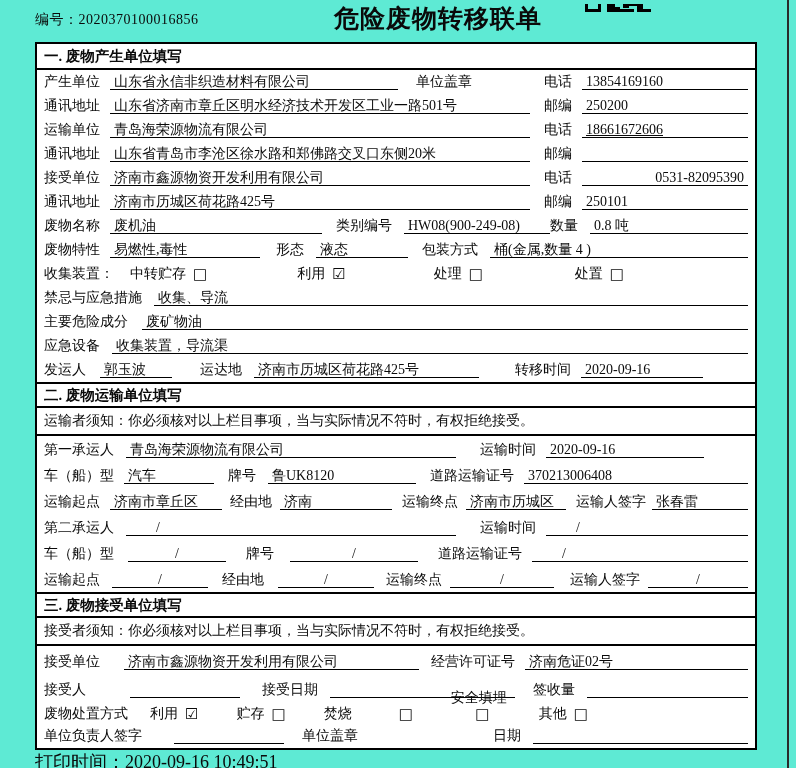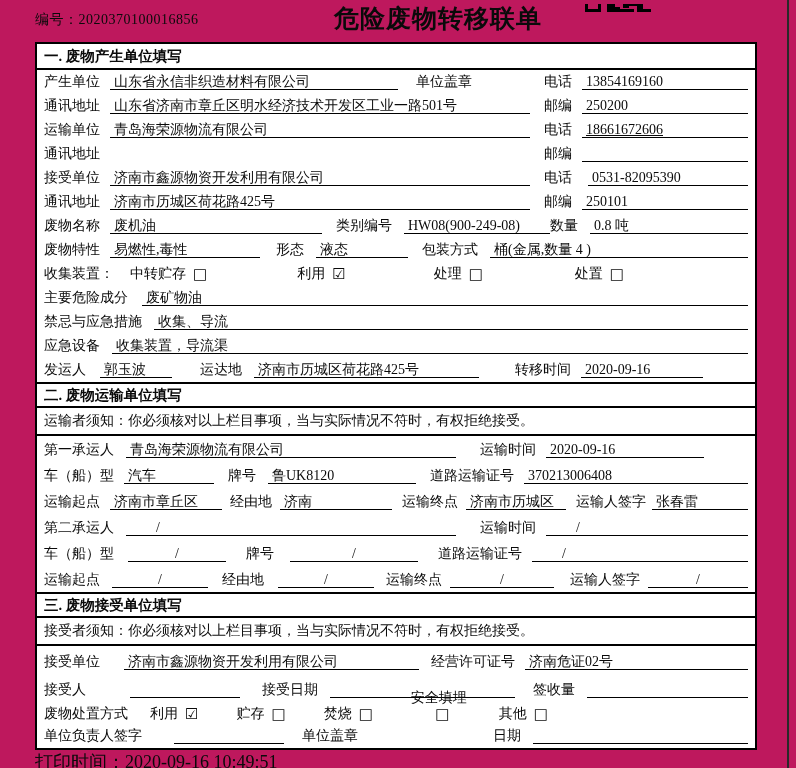--- a/index.html
+++ b/index.html
@@ -1,18 +1,18 @@
 <!DOCTYPE html>
 <html><head>
 <meta charset="utf-8">
 <style>
   * { margin:0; padding:0; box-sizing:border-box; }
   html,body { width:796px; height:768px; background:#ffffff; overflow:hidden; }
   body { font-family:"Liberation Serif","DejaVu Serif",serif; color:#0a0a0a; font-size:14px; }
-  .page { position:relative; width:796px; height:768px; background:#be185d; }
+  .page { position:relative; width:796px; height:768px; background:#5eead4; }
 
   
   .serial { position:absolute; left:35px; top:11px; font-size:14px; letter-spacing:0.5px; }
   .title { position:absolute; left:0; top:2px; width:796px; text-align:center;
            transform:translateX(40px); font-size:25px; font-weight:bold; letter-spacing:1px; }
   .qr-frag { position:absolute; left:585px; top:0; }
   .page-edge { position:absolute; left:787px; top:0; width:2px; height:768px; background:#2a2a2a; }
 
   
   .form { position:absolute; left:35px; top:42px; width:722px; border:2px solid #000; background:#fff; }
@@ -85,32 +85,33 @@
         <span class="lbl">运输单位</span>
         <span class="val grow" style="margin-left:10px;margin-right:14px;">青岛海荣源物流有限公司</span>
       </div>
       <span class="lbl">电话</span>
       <span class="val grow" style="margin-left:10px;text-decoration:underline;">18661672606</span>
     </div>
 
     <div class="t-row r24">
       <div class="lg">
         <span class="lbl">通讯地址</span>
+        <span class="val grow" style="margin-left:10px;margin-right:14px;">山东省青岛市李沧区徐水路和郑佛路交叉口东侧20米</span>
       </div>
       <span class="lbl">邮编</span>
       <span class="val grow" style="margin-left:10px;"></span>
     </div>
 
     <div class="t-row r24">
       <div class="lg">
         <span class="lbl">接受单位</span>
         <span class="val grow" style="margin-left:10px;margin-right:14px;">济南市鑫源物资开发利用有限公司</span>
       </div>
       <span class="lbl">电话</span>
-      <span class="val grow" style="margin-left:16px;">0531-82095390</span>
+      <span class="val grow" style="margin-left:10px;text-align:right;">0531-82095390</span>
     </div>
 
     <div class="t-row r24">
       <div class="lg">
         <span class="lbl">通讯地址</span>
         <span class="val grow" style="margin-left:10px;margin-right:14px;">济南市历城区荷花路425号</span>
       </div>
       <span class="lbl">邮编</span>
       <span class="val grow" style="margin-left:10px;">250101</span>
     </div>
@@ -147,27 +148,27 @@
           <span>处理</span>
           <span class="box">□</span>
         </span>
       <span class="opt" style="margin-left:92px;">
           <span>处置</span>
           <span class="box">□</span>
         </span>
     </div>
 
     <div class="t-row r24">
+      <span class="lbl">禁忌与应急措施</span>
+      <span class="val grow" style="margin-left:12px;">收集、导流</span>
+    </div>
+
+    <div class="t-row r24">
       <span class="lbl">主要危险成分</span>
       <span class="val grow" style="margin-left:14px;">废矿物油</span>
-    </div>
-
-    <div class="t-row r24">
-      <span class="lbl">禁忌与应急措施</span>
-      <span class="val grow" style="margin-left:12px;">收集、导流</span>
     </div>
 
     <div class="t-row r24">
       <span class="lbl">应急设备</span>
       <span class="val grow" style="margin-left:12px;">收集装置，导流渠</span>
     </div>
 
     <div class="t-row r24">
       <span class="lbl">发运人</span>
       <span class="val" style="margin-left:14px;width:72px;">郭玉波</span>
@@ -256,21 +257,21 @@
     <div class="t-row r24">
       <span class="lbl">废物处置方式</span>
       <span class="opt" style="margin-left:22px;">
           <span>利用</span>
           <span class="box">☑</span>
         </span>
       <span class="opt" style="margin-left:38px;">
           <span>贮存</span>
           <span class="box">□</span>
         </span>
-      <span class="opt" style="margin-left:38px;">
+      <span class="opt" style="margin-left:38px;gap:40px;">
           <span>焚烧</span>
           <span class="box">□</span>
         </span>
       <span class="opt" style="margin-left:38px;flex-direction:column;">
           <span>安全填埋</span>
           <span class="box">□</span>
         </span>
       <span class="opt" style="margin-left:32px;">
           <span>其他</span>
           <span class="box">□</span>

